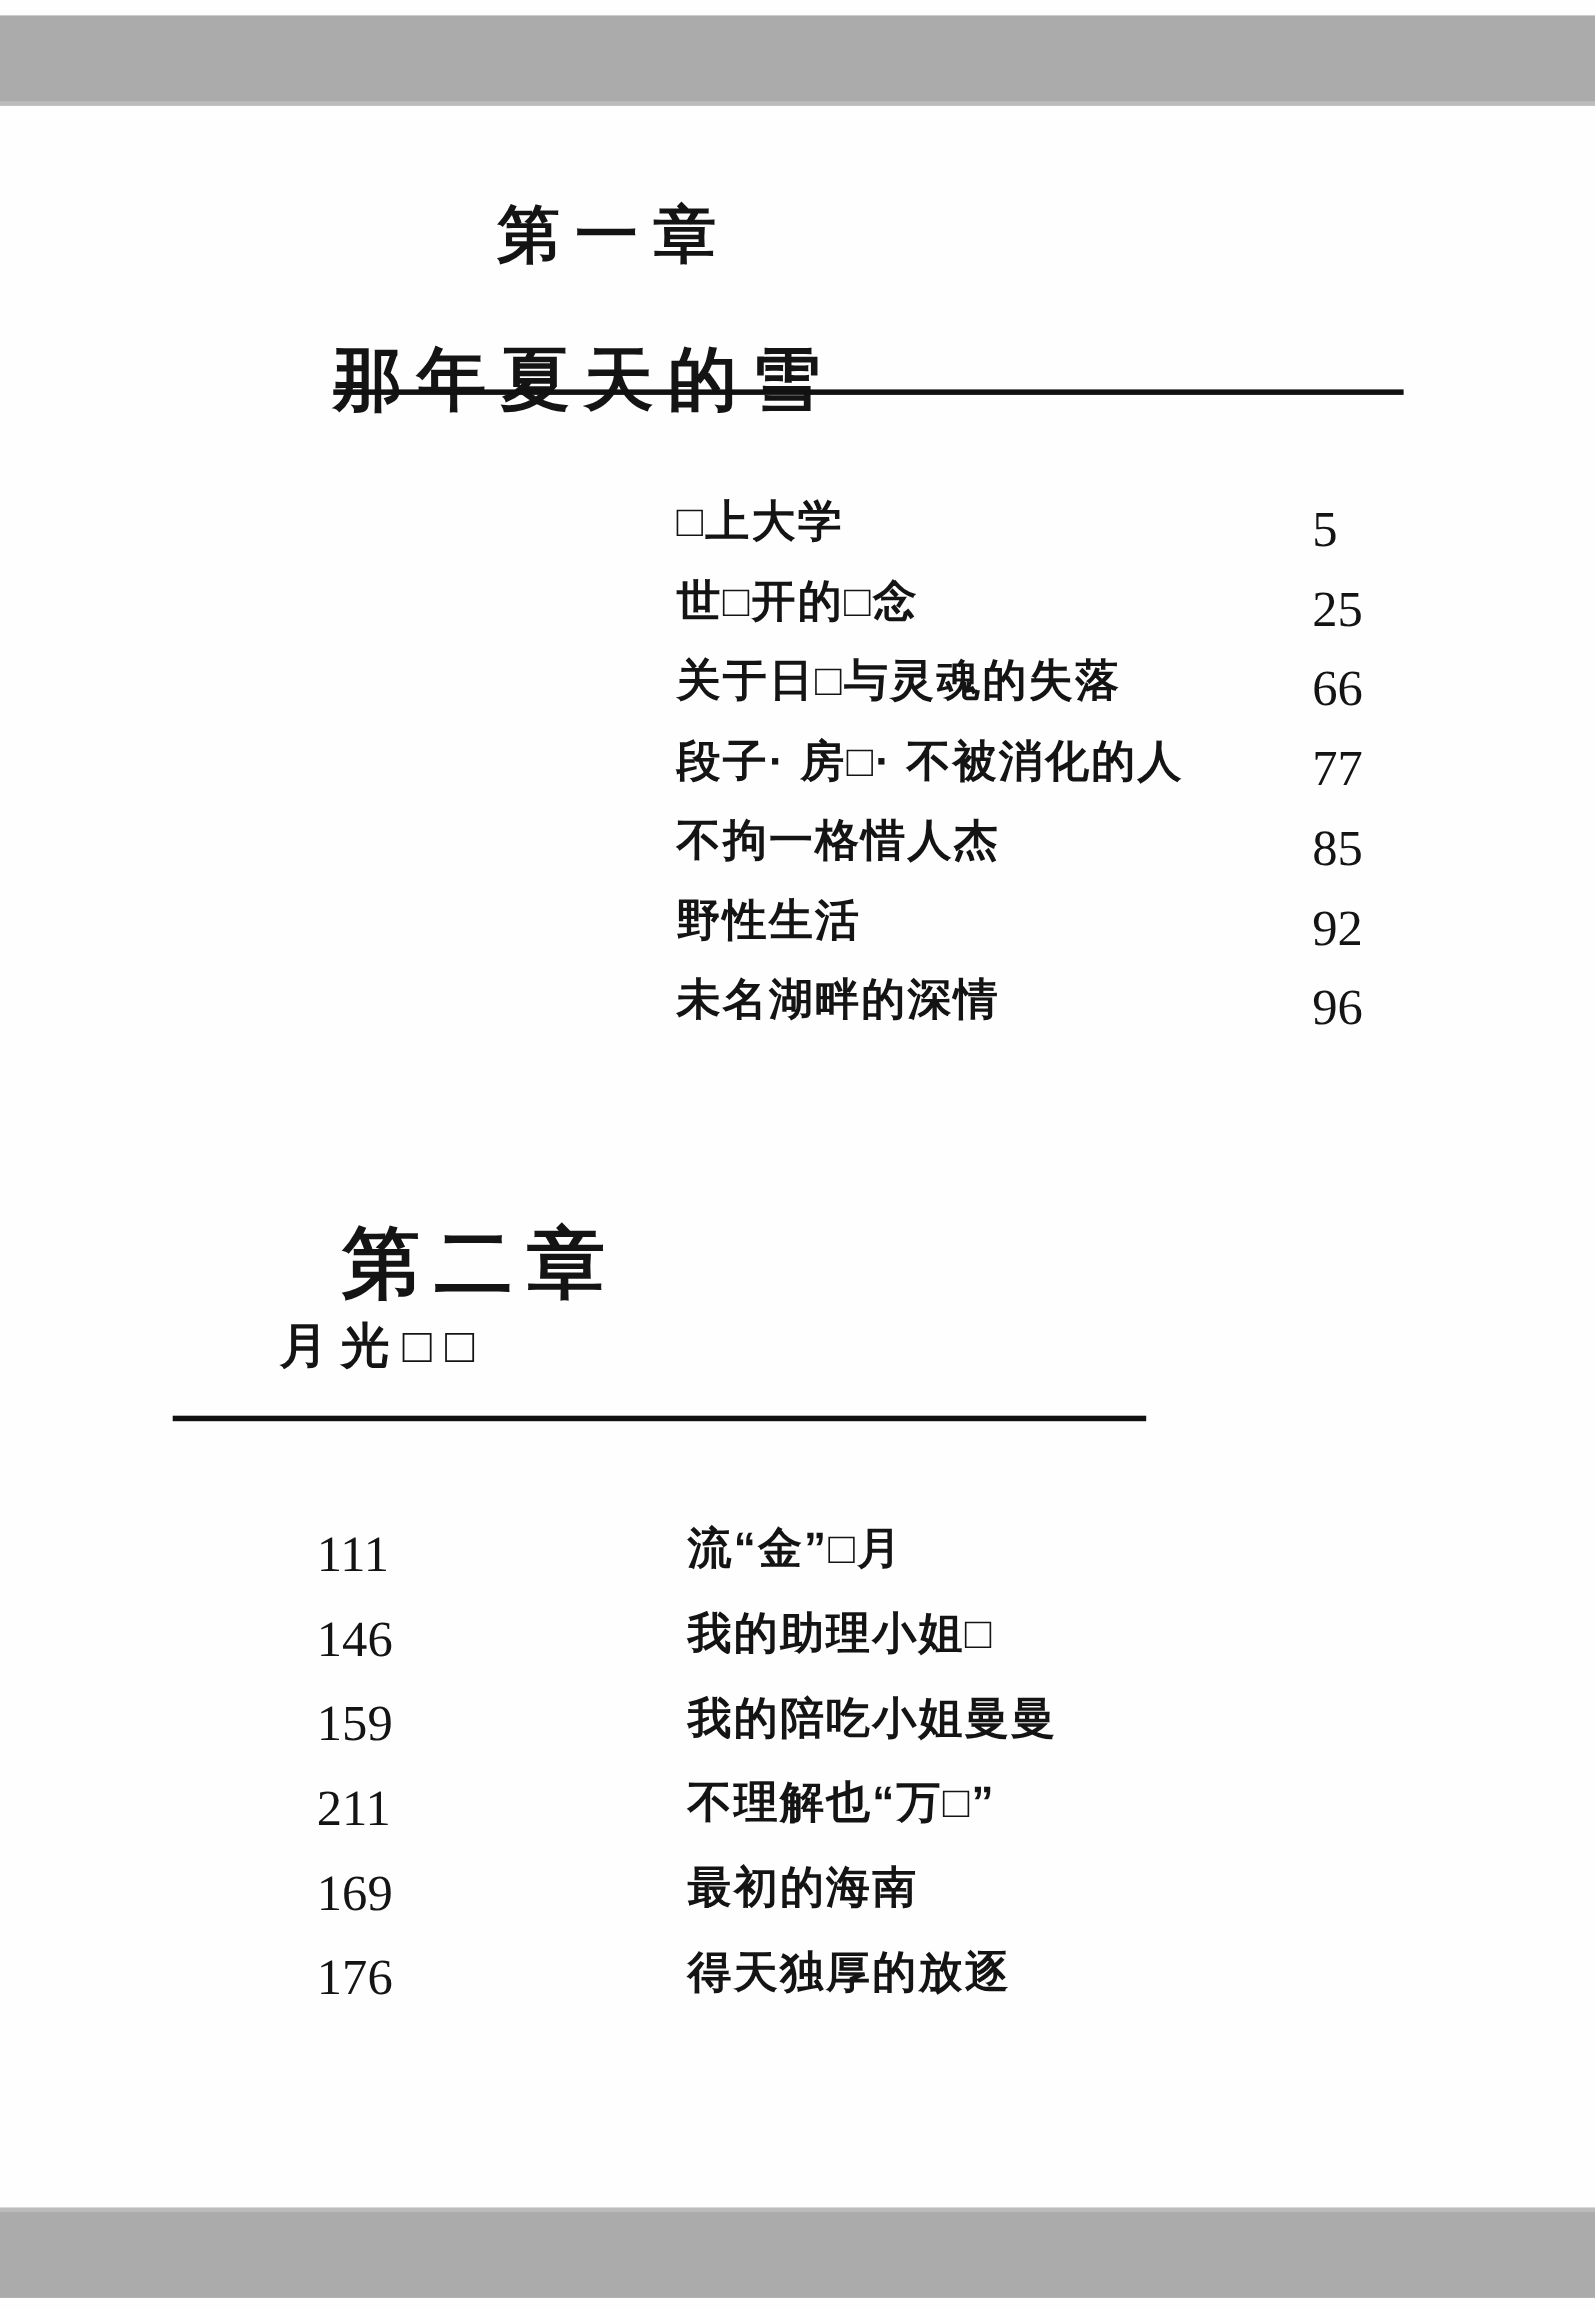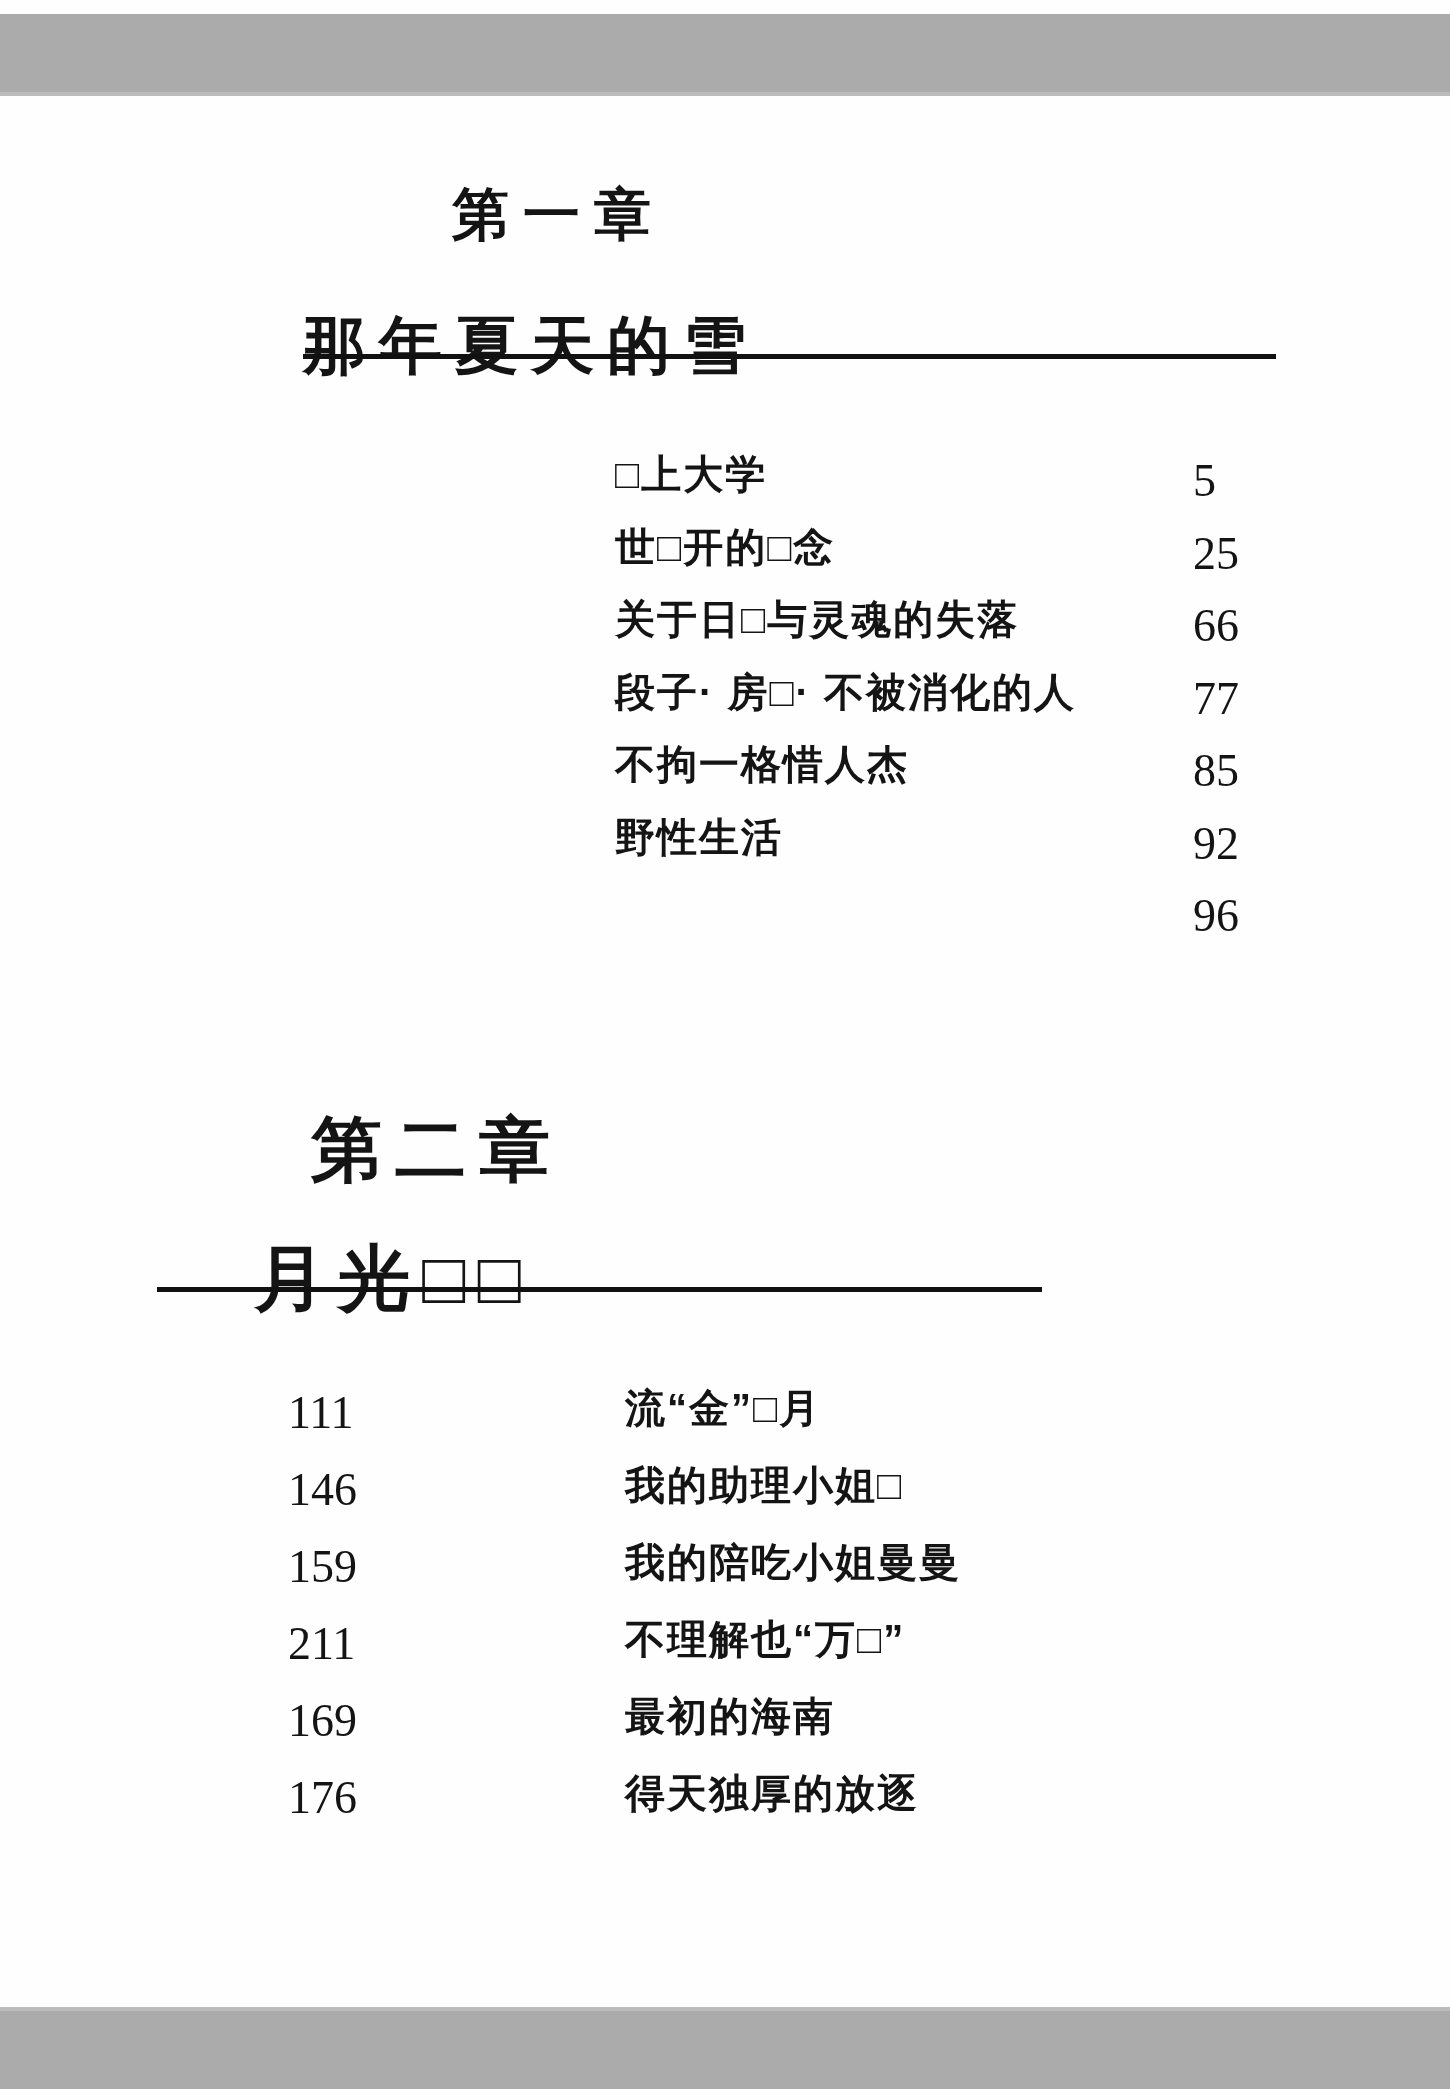--- a/index.html
+++ b/index.html
@@ -70,24 +70,25 @@
 
   <div class="toc-title" style="left:615px;top:668px;">段子· 房□· 不被消化的人</div>
   <div class="toc-page" style="left:1193px;top:676px;">77</div>
 
   <div class="toc-title" style="left:615px;top:740px;">不拘一格惜人杰</div>
   <div class="toc-page" style="left:1193px;top:748px;">85</div>
 
   <div class="toc-title" style="left:615px;top:813px;">野性生活</div>
   <div class="toc-page" style="left:1193px;top:821px;">92</div>
 
+  <div class="toc-title" style="left:615px;top:885px;">未名湖畔的深情</div>
   <div class="toc-page" style="left:1193px;top:893px;">96</div>
 
   <div class="ch-label" style="left:311px;top:1114px;font-size:71px;letter-spacing:13px;">第二章</div>
-  <div class="ch-title" style="left:254px;top:1194px;font-size:72px;letter-spacing:12px;">月光□□</div>
+  <div class="ch-title" style="left:254px;top:1154px;font-size:44px;letter-spacing:12px;">月光□□</div>
   <div class="rule" style="left:157px;top:1287px;width:885px;"></div>
 
   <div class="toc-page" style="left:288px;top:1390px;">111</div>
   <div class="toc-title" style="left:625px;top:1384px;">流“金”□月</div>
 
   <div class="toc-page" style="left:288px;top:1467px;">146</div>
   <div class="toc-title" style="left:625px;top:1461px;">我的助理小姐□</div>
 
   <div class="toc-page" style="left:288px;top:1544px;">159</div>
   <div class="toc-title" style="left:625px;top:1538px;">我的陪吃小姐曼曼</div>

